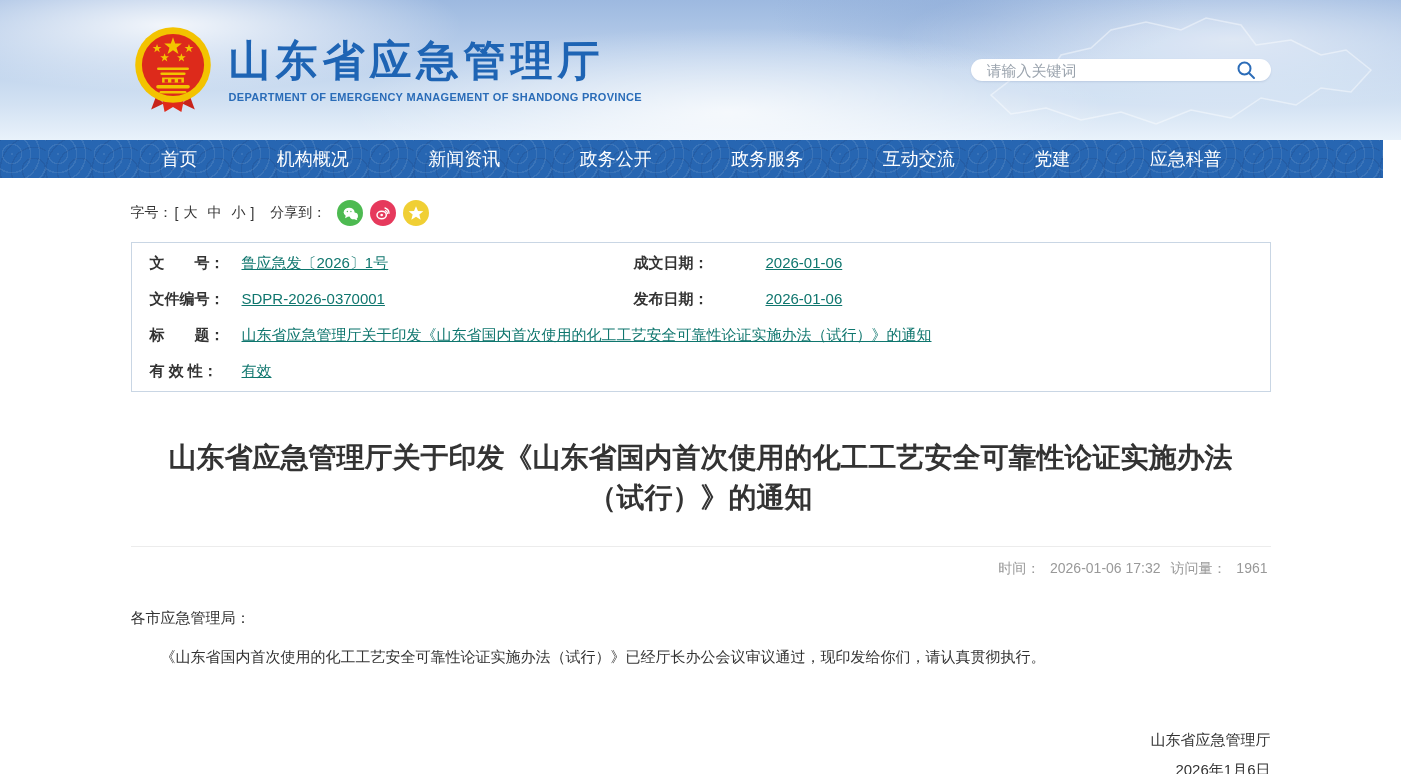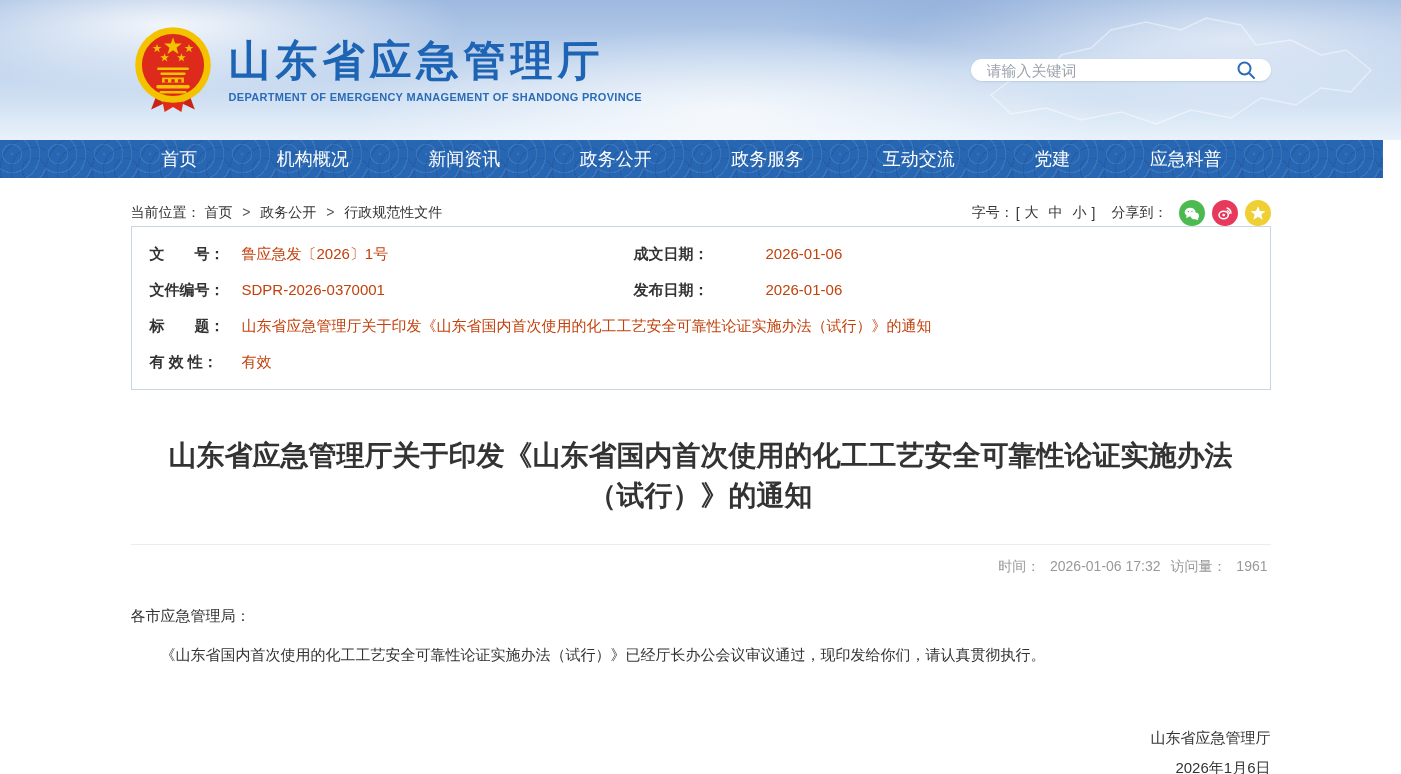--- a/index.html
+++ b/index.html
@@ -57,24 +57,24 @@
   .fs-link { cursor:pointer; margin:0 5px; color:#333; }
   .bracket { color:#333; }
   .share-label { margin-left:16px; margin-right:4px; }
   .share-icon { width:26px; height:26px; border-radius:50%; margin-left:7px; cursor:pointer;
     display:flex; align-items:center; justify-content:center; flex:none; }
   .share-wechat { background:#4dba51; }
   .share-weibo  { background:#e6395c; }
   .share-qzone  { background:#f0cf34; }
 
   
-  .meta-box { border:1px solid #c9d6e4; padding:9px 0; font-size:15px; color:#333; }
+  .meta-box { border:1px solid #c9d6e4; margin-top:16px; padding:2px 0; font-size:15px; color:#333; }
   .meta-row { display:flex; padding:8px 0; line-height:20px; }
   .m-label { width:110px; padding-left:18px; font-weight:bold; flex:none; white-space:pre; }
-  .m-value { color:#c2410c; }
+  .m-value { color:#0f766e;text-decoration:underline; }
   .m-value.fixed { width:392px; flex:none; }
   .m-label-r { width:132px; font-weight:bold; flex:none; }
 
   
   .article-title { text-align:center; font-size:28px; font-weight:bold; color:#333;
     line-height:40px; margin:46px auto 0; width:1100px; }
   .time-row { margin-top:28px; border-top:1px solid #ececec; text-align:right;
     padding-top:13px; font-size:14px; color:#999; }
   .time-row span { margin:0 3px; }
   .article-body { margin-top:26px; font-size:15px; color:#333; line-height:1.9; }
@@ -138,28 +138,20 @@
       <a class="nav-item">政务服务</a>
       <a class="nav-item">互动交流</a>
       <a class="nav-item">党建</a>
       <a class="nav-item">应急科普</a>
     </div>
   </nav>
 
   <div class="content">
 
     <div class="crumb-row">
-      <div class="breadcrumb">
-        <span>当前位置：</span>
-        <a>首页</a>
-        <span class="sep">&gt;</span>
-        <a>政务公开</a>
-        <span class="sep">&gt;</span>
-        <a>行政规范性文件</a>
-      </div>
 
       <div class="page-tools">
         <span class="fs-label">字号：</span>
         <span class="bracket">[</span>
         <a class="fs-link">大</a>
         <a class="fs-link">中</a>
         <a class="fs-link">小</a>
         <span class="bracket">]</span>
         <span class="share-label">分享到：</span>
         <span class="share-icon share-wechat">

